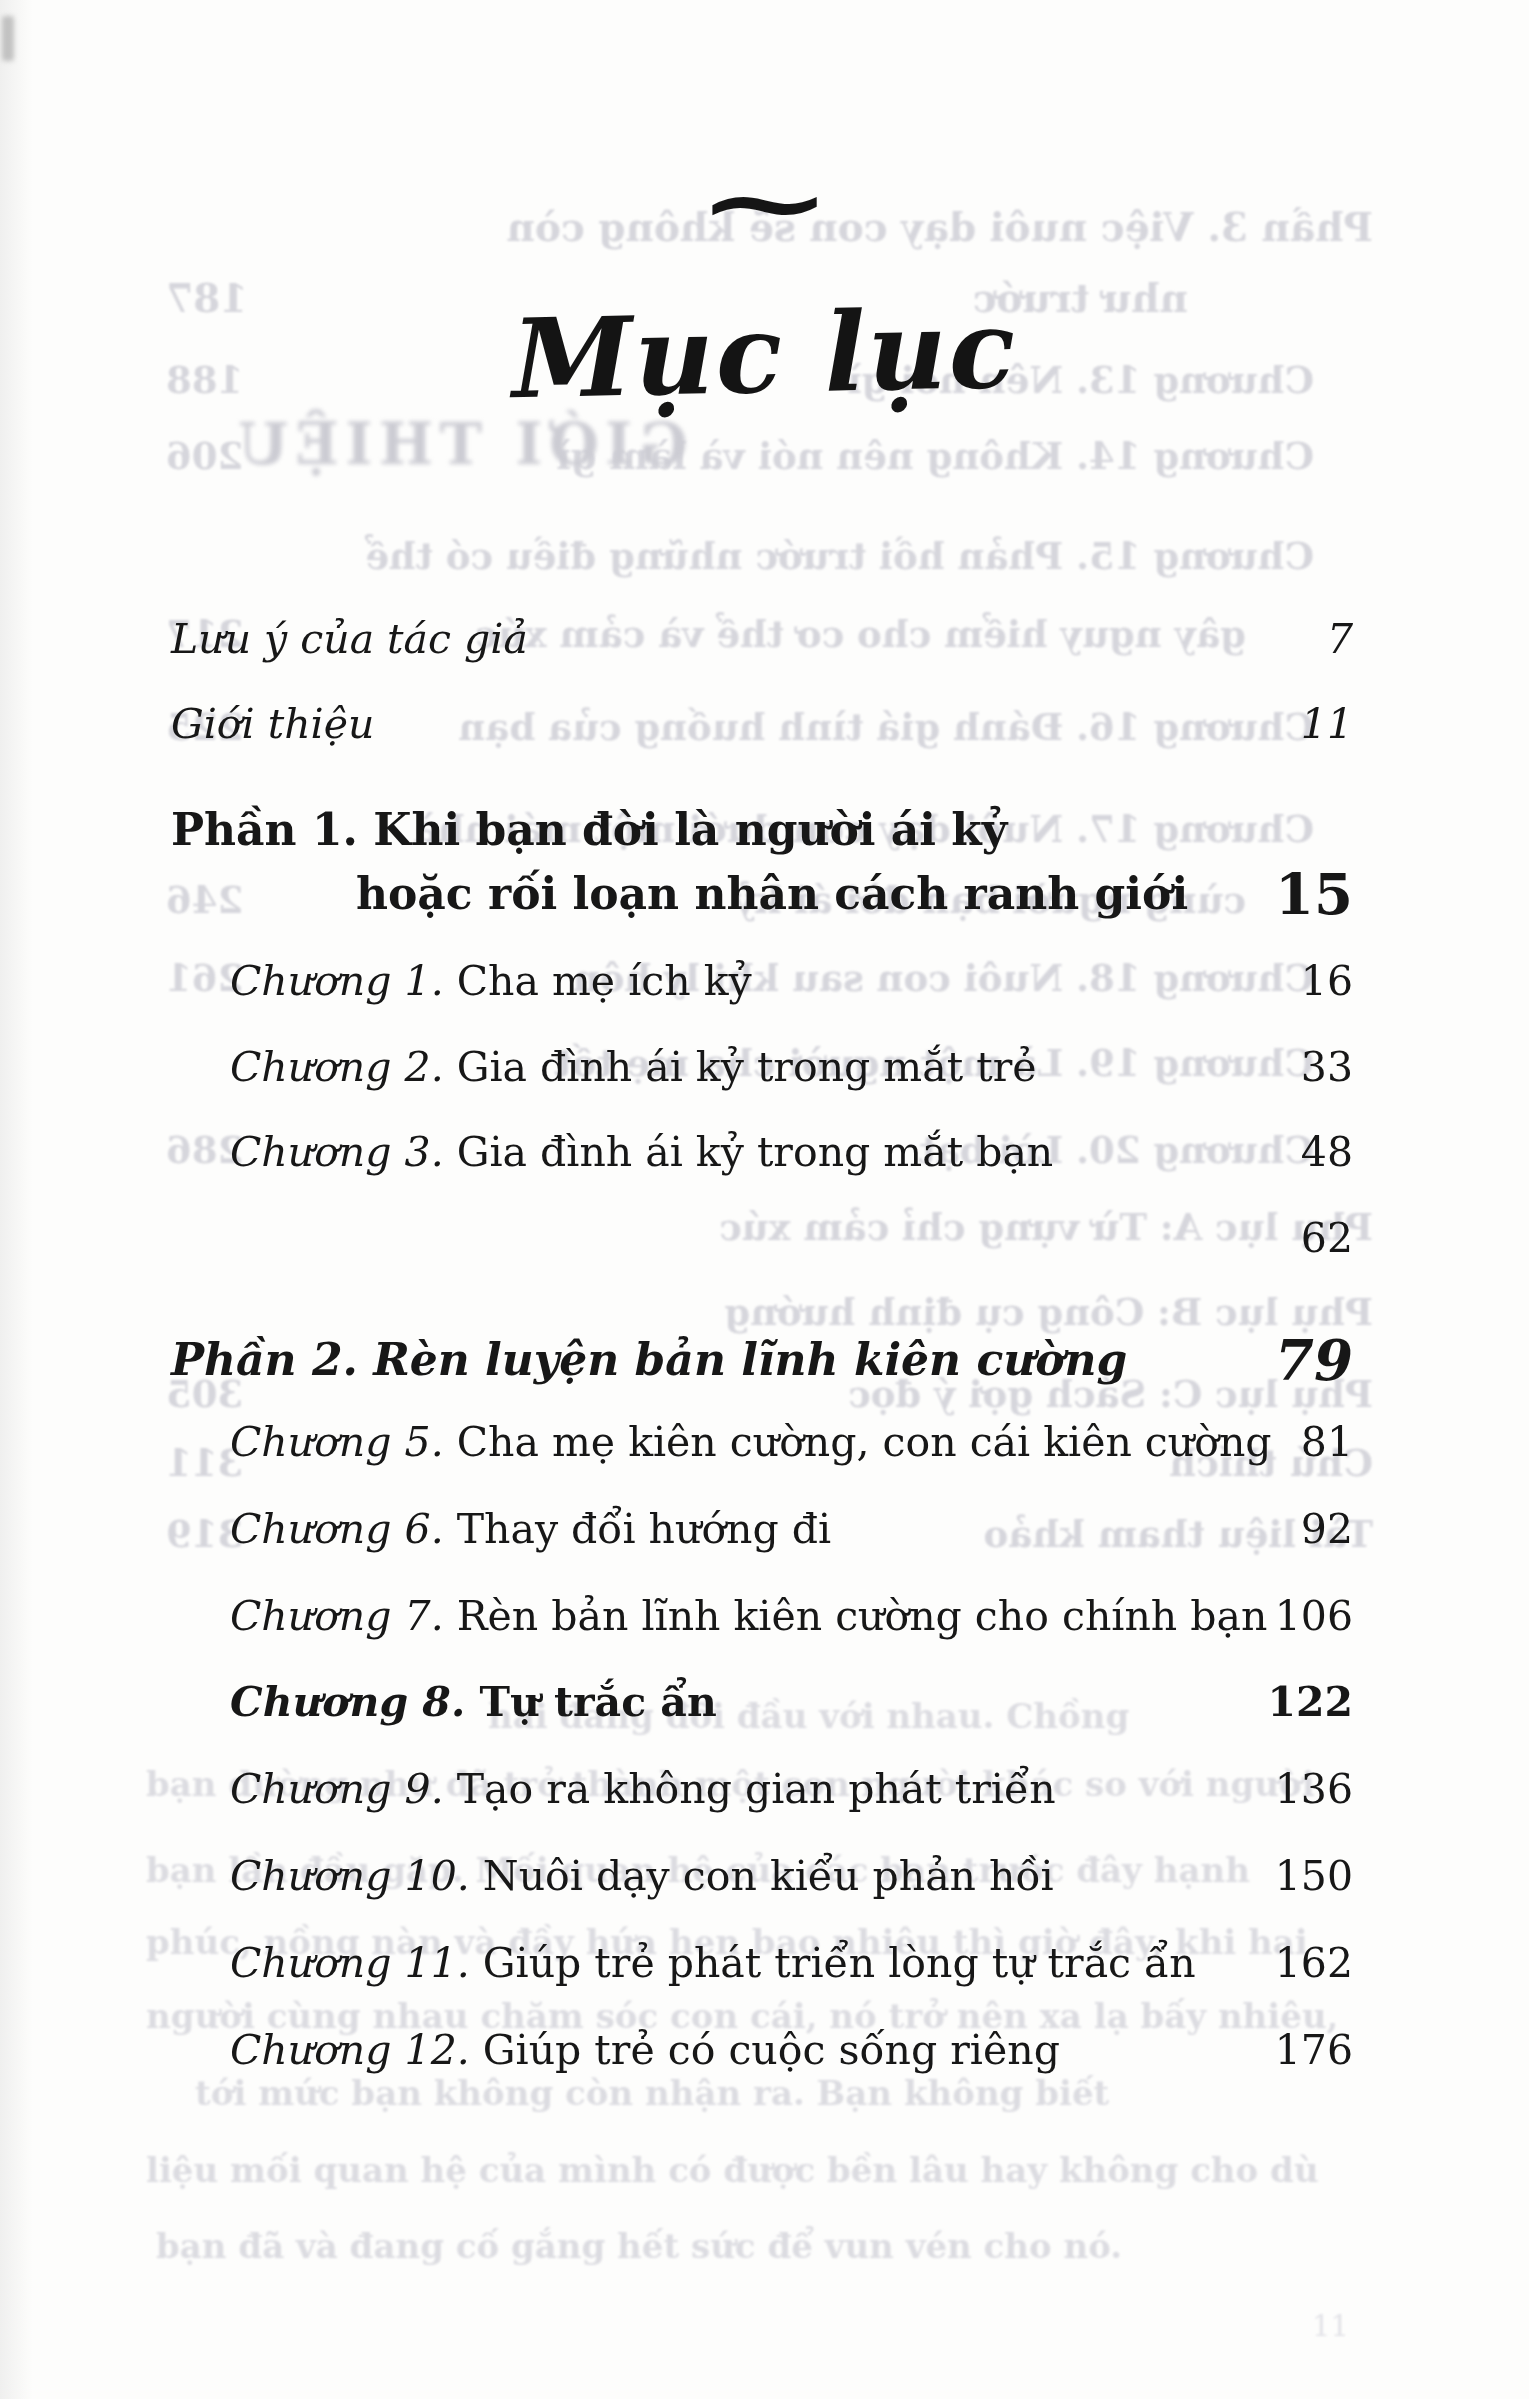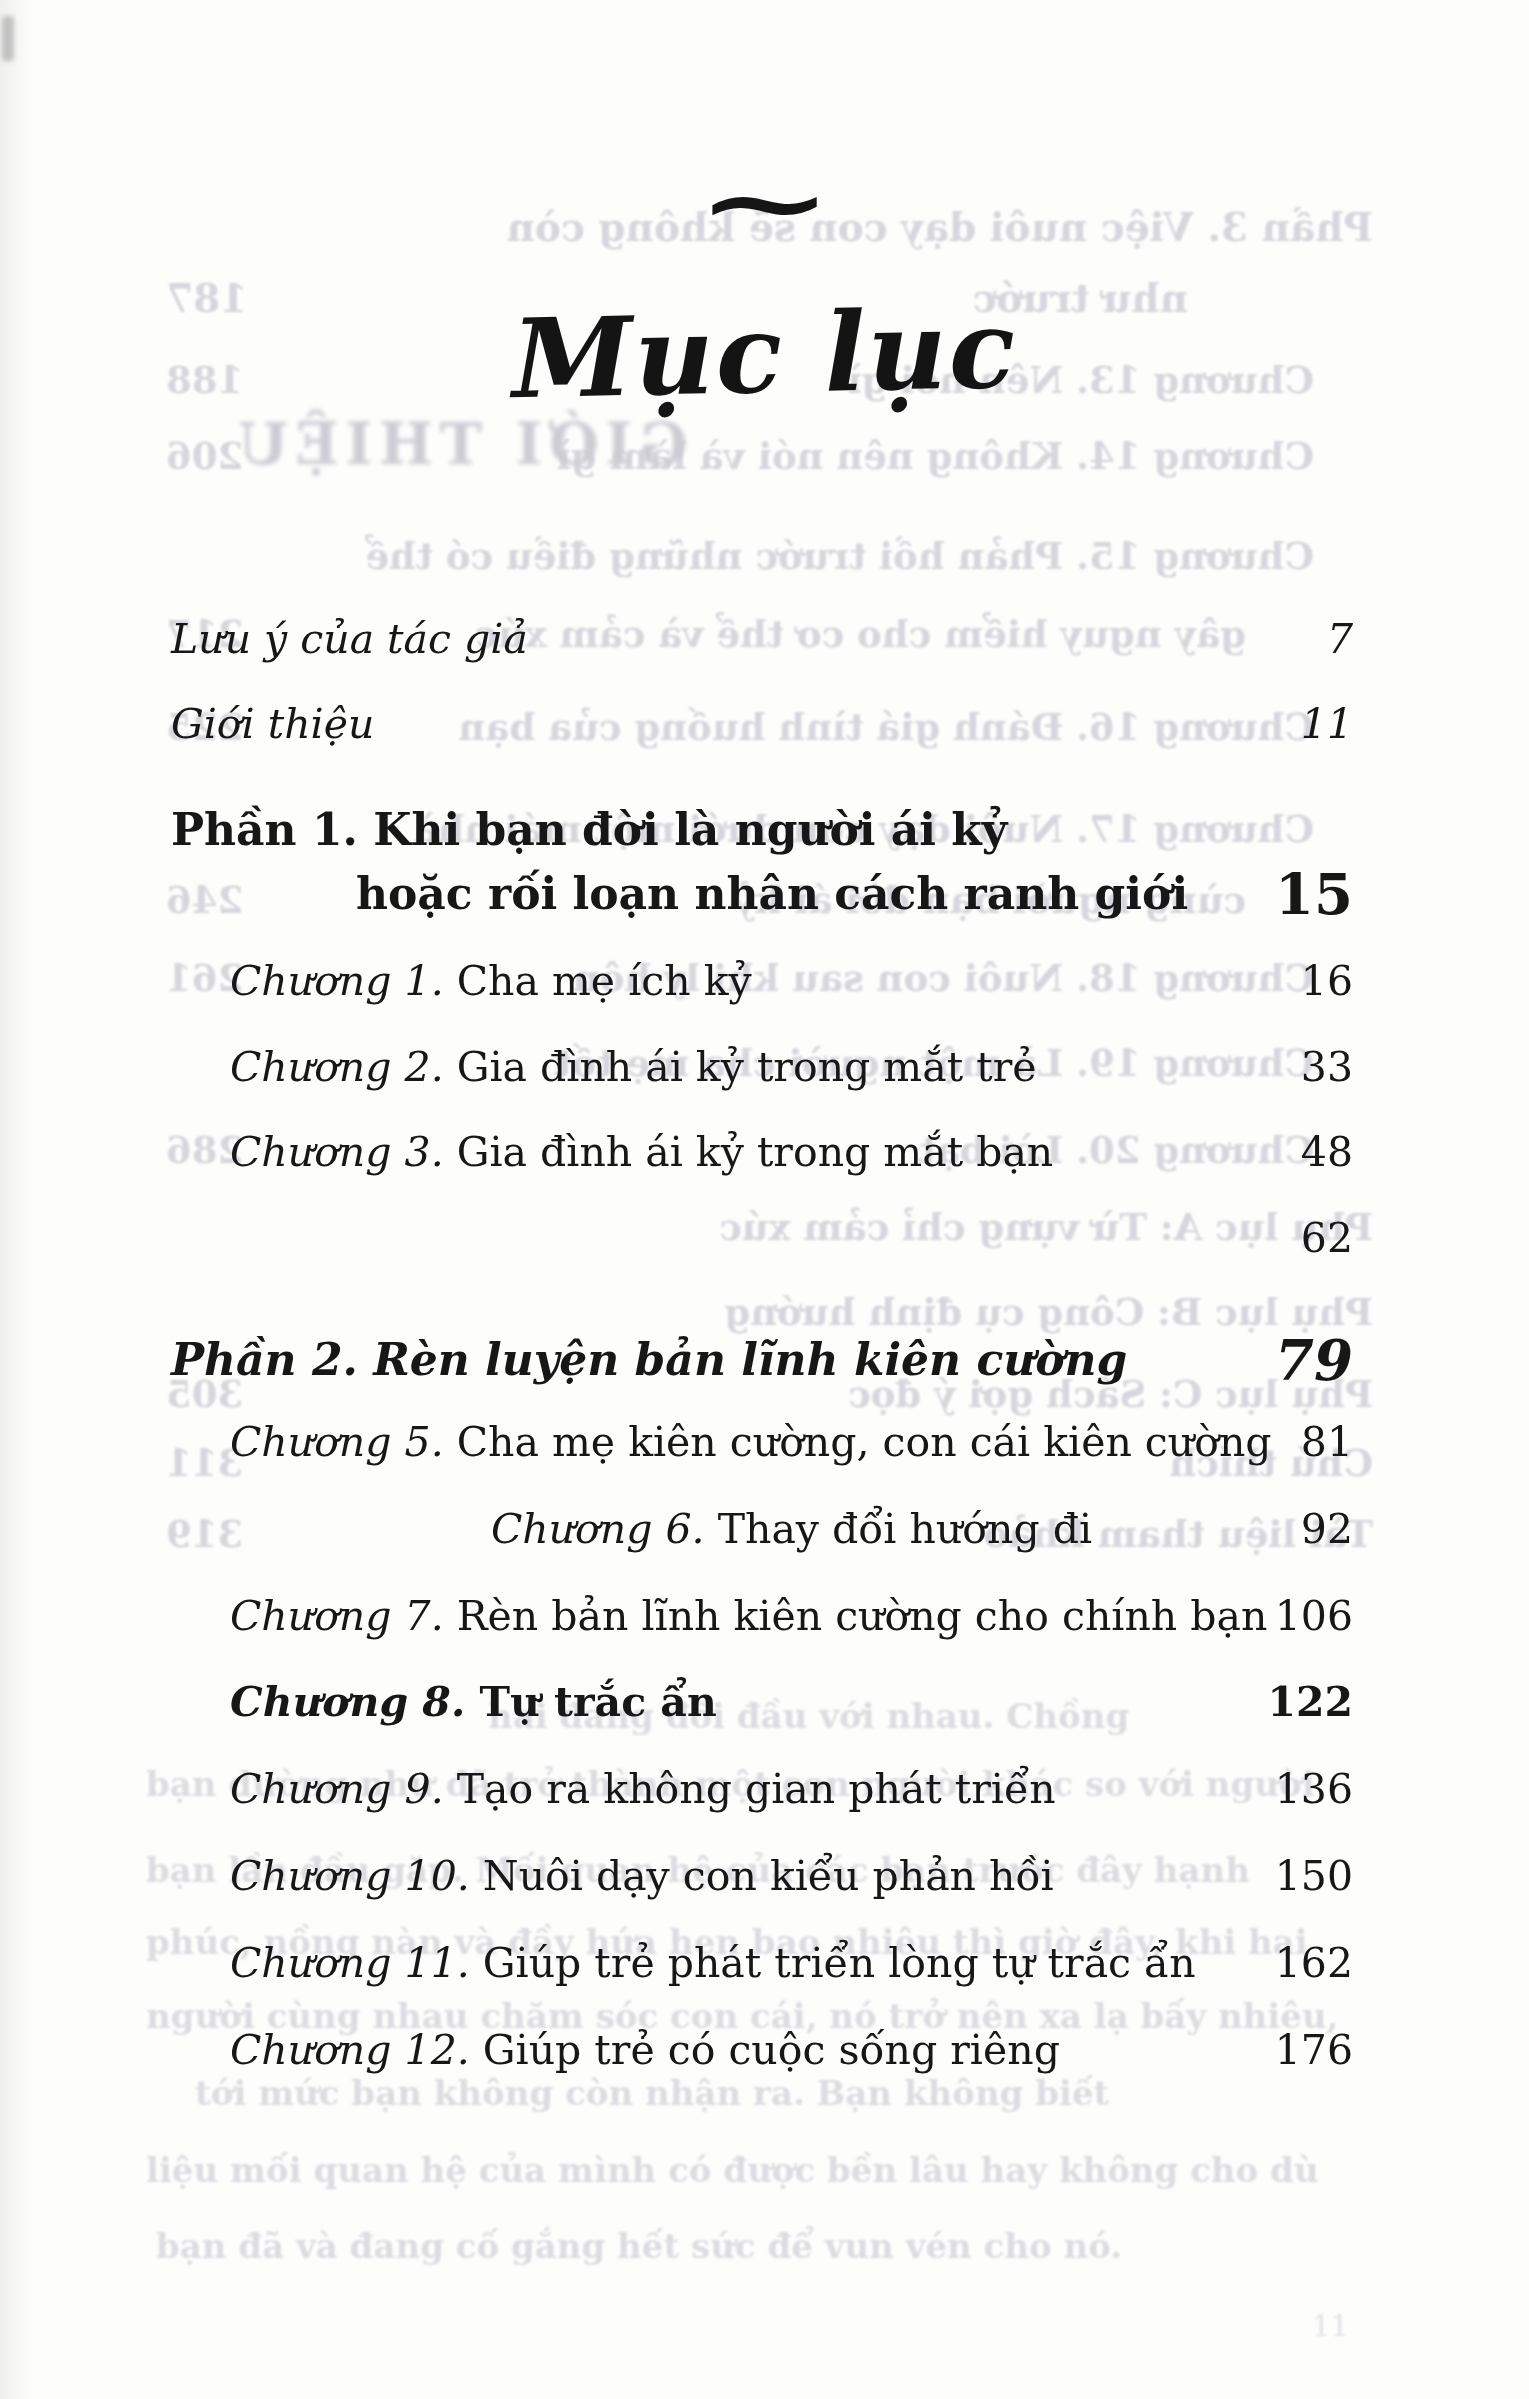--- a/index.html
+++ b/index.html
@@ -134,21 +134,21 @@
         <div class="row chap" style="top: 1040px;"><span class="lbl"><span class="pfx">Chương 2. </span>Gia đình ái kỷ trong mắt trẻ</span><span class="num">33</span></div>
         <div class="row chap" style="top: 1125px;"><span class="lbl"><span class="pfx">Chương 3. </span>Gia đình ái kỷ trong mắt bạn</span><span class="num">48</span></div>
         <div class="row chap" style="top: 1211px;"><span class="num">62</span></div>
         <div class="row part" style="top: 1328px; font-style: italic;">
           <div class="plines">
             <div><span class="pfx">Phần 2. </span>Rèn luyện bản lĩnh kiên cường</div>
           </div>
           <span class="num">79</span>
         </div>
         <div class="row chap" style="top: 1415px;"><span class="lbl"><span class="pfx">Chương 5. </span>Cha mẹ kiên cường, con cái kiên cường</span><span class="num">81</span></div>
-        <div class="row chap" style="top: 1502px; text-align: center;"><span class="lbl"><span class="pfx">Chương 6. </span>Thay đổi hướng đi</span><span class="num">92</span></div>
+        <div class="row chap" style="top: 1502px;"><span class="lbl"><span class="pfx">Chương 6. </span>Thay đổi hướng đi</span><span class="num">92</span></div>
         <div class="row chap" style="top: 1589px;"><span class="lbl"><span class="pfx">Chương 7. </span>Rèn bản lĩnh kiên cường cho chính bạn</span><span class="num">106</span></div>
         <div class="row chap" style="top: 1675px; font-weight: bold;"><span class="lbl"><span class="pfx">Chương 8. </span>Tự trắc ẩn</span><span class="num">122</span></div>
         <div class="row chap" style="top: 1762px;"><span class="lbl"><span class="pfx">Chương 9. </span>Tạo ra không gian phát triển</span><span class="num">136</span></div>
         <div class="row chap" style="top: 1849px;"><span class="lbl"><span class="pfx">Chương 10. </span>Nuôi dạy con kiểu phản hồi</span><span class="num">150</span></div>
         <div class="row chap" style="top: 1936px;"><span class="lbl"><span class="pfx">Chương 11. </span>Giúp trẻ phát triển lòng tự trắc ẩn</span><span class="num">162</span></div>
         <div class="row chap" style="top: 2023px;"><span class="lbl"><span class="pfx">Chương 12. </span>Giúp trẻ có cuộc sống riêng</span><span class="num">176</span></div>
       </div>
   </div>
 
   <div class="edge-shade"></div>

